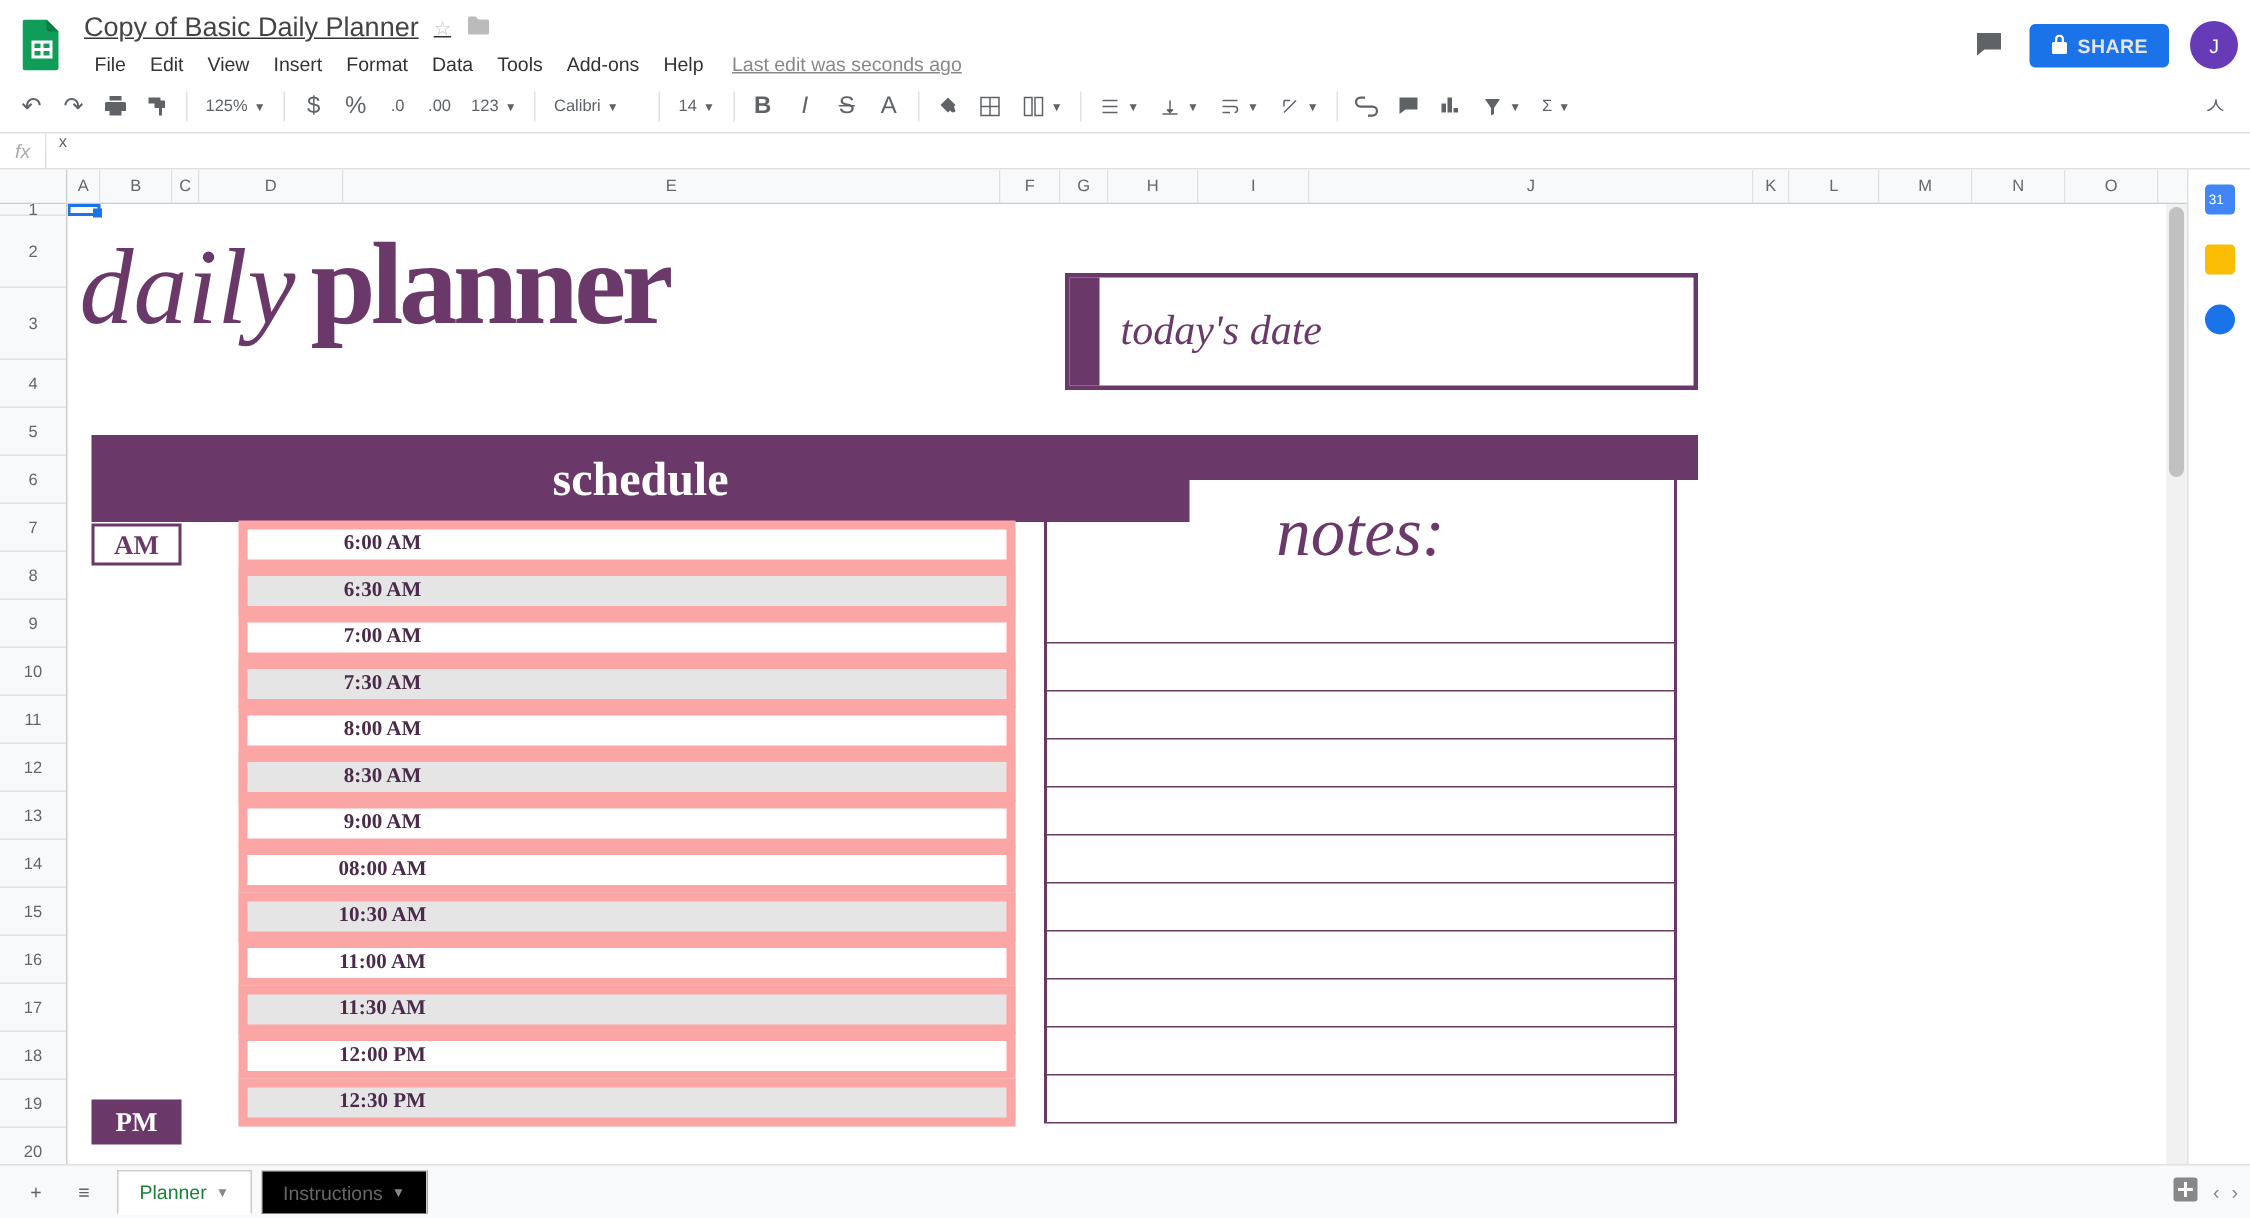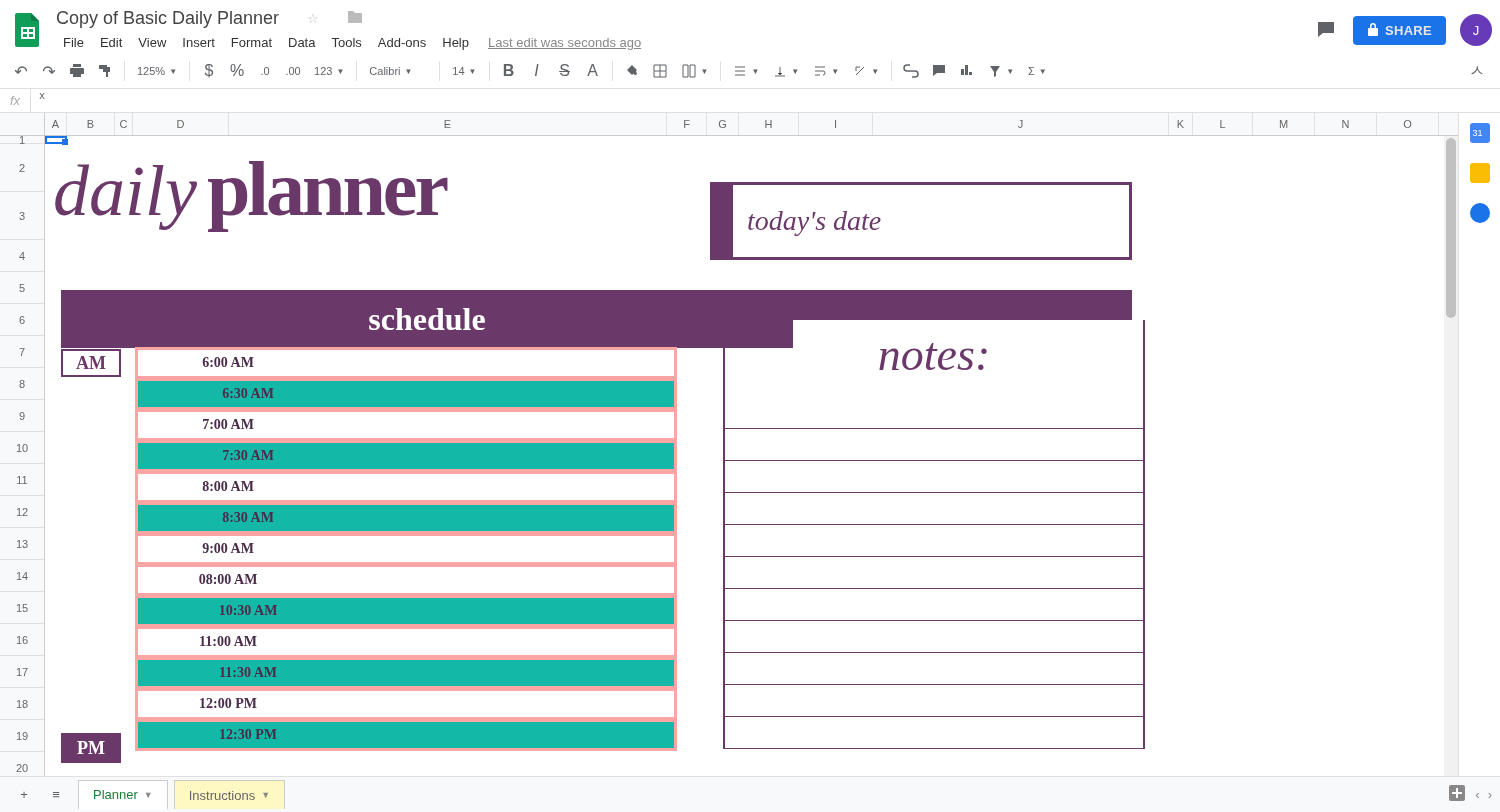--- a/index.html
+++ b/index.html
@@ -1,21 +1,21 @@
 <!DOCTYPE html>
 <html><head>
 <meta charset="utf-8">
 <style>
 * { margin: 0; padding: 0; box-sizing: border-box; }
 body { font-family: Arial, sans-serif; font-size: 13px; color: #333; background: #fff; overflow: hidden; }
 .header { display: flex; align-items: center; padding: 6px 8px 0 8px; }
 .logo { width: 40px; height: 40px; display: flex; align-items: center; justify-content: center; margin-right: 8px; }
 .logo-svg { width: 26px; height: 34px; }
 .title-area { flex: 1; }
-.title-row { display: flex; align-items: center; gap: 28px; margin-top: 2px; }
+.title-row { display: flex; align-items: center; gap: 10px; margin-top: 2px; text-decoration: underline; }
 .doc-title { font-size: 18px; color: #444; }
 .star-icon, .folder-icon { color: #bbb; cursor: pointer; }
 .menu-row { display: flex; align-items: center; gap: 2px; margin-top: 2px; }
 .menu-item { padding: 4px 7px; font-size: 13px; color: #333; cursor: pointer; border-radius: 3px; }
 .last-edit { color: #888; text-decoration: underline; margin-left: 10px; font-size: 13px; cursor: pointer; }
 .header-right { display: flex; align-items: center; gap: 14px; margin-left: auto; }
 .comment-btn { width: 26px; height: 26px; color: #666; cursor: pointer; display: flex; align-items: center; justify-content: center; }
 .share-btn { background: #1a73e8; color: #e5e5e5; padding: 7px 14px; border-radius: 4px; font-weight: 600; font-size: 13px; cursor: pointer; display: flex; align-items: center; gap: 6px; border: none; letter-spacing: 0.3px; }
 .avatar { width: 32px; height: 32px; border-radius: 50%; background: #673ab7; color: #fff; display: flex; align-items: center; justify-content: center; font-weight: 500; cursor: pointer; }
 .toolbar { display: flex; align-items: center; padding: 4px 8px; border-bottom: 1px solid #e0e0e0; gap: 2px; position: relative; }
@@ -41,41 +41,41 @@
 .cells { position: relative; flex: 1; }
 .planner-content { position: absolute; left: 8px; top: 8px; width: 1080px; }
 .title-daily { font-family: Georgia, serif; font-style: italic; font-size: 72px; color: #6b3969; font-weight: 400; display: inline; position: relative; }
 .title-daily::after { content: ''; }
 .title-planner { font-family: Georgia, serif; font-size: 78px; font-weight: 700; color: #6b3969; display: inline; margin-left: 10px; letter-spacing: -3px; }
 .date-box { position: absolute; left: 657px; top: 38px; width: 422px; height: 78px; border: 3px solid #6b3969; }
 .date-box-left { width: 20px; height: 100%; background: #6b3969; float: left; }
 .date-label { font-family: Georgia, serif; font-style: italic; font-size: 28px; color: #6b3969; padding: 20px 0 0 14px; display: inline-block; }
 .schedule-header { position: absolute; left: 8px; top: 146px; width: 732px; height: 58px; background: #6b3969; color: #fff; font-family: Georgia, serif; font-size: 32px; font-weight: 700; display: flex; align-items: center; justify-content: center; }
 .notes-header { position: absolute; left: 657px; top: 146px; width: 422px; height: 30px; background: #6b3969; }
-.notes-body { position: absolute; left: 670px; top: 176px; width: 422px; border-left: 2px solid #6b3969; border-right: 2px solid #6b3969; }
+.notes-body { position: absolute; left: 643px; top: 176px; width: 422px; border-left: 2px solid #6b3969; border-right: 2px solid #6b3969; }
 .notes-title { font-family: Georgia, serif; font-style: italic; font-size: 46px; color: #6b3969; text-align: center; padding: 8px 0 16px; }
 .notes-line { height: 32px; border-bottom: 1px solid #6b3969; }
 .schedule-left { position: absolute; left: 8px; top: 205px; }
 .am-badge { width: 60px; height: 28px; background: #fff; border: 2px solid #6b3969; color: #6b3969; font-family: Georgia, serif; font-weight: 700; font-size: 18px; display: flex; align-items: center; justify-content: center; }
 .pm-badge { position: absolute; top: 384px; width: 60px; height: 30px; background: #6b3969; color: #fff; font-family: Georgia, serif; font-weight: 700; font-size: 18px; display: flex; align-items: center; justify-content: center; }
 .schedule-table { position: absolute; left: 82px; top: 204px; width: 542px; }
-.sched-row { height: 32px; display: flex; align-items: center; border: 3px solid #fca5a5; margin-top: -1px; }
-.sched-row.alt { background: #14b8a6; padding-left: 20px; }
+.sched-row { height: 32px; display: flex; align-items: center; border: 6px solid #fca5a5; margin-top: -1px; margin-left: 24px; }
+.sched-row.alt { background: #e5e5e5; }
 .sched-time { width: 180px; font-family: Georgia, serif; font-weight: 700; font-size: 14px; color: #4a2b4a; text-align: center; }
 .right-panel { width: 42px; border-left: 1px solid #e0e0e0; padding: 10px 0; display: flex; flex-direction: column; align-items: center; gap: 20px; }
 .rp-icon { width: 20px; height: 20px; cursor: pointer; }
 .cal-icon { background: #4285f4; border-radius: 3px; position: relative; }
 .cal-icon::after { content: '31'; color: #fff; font-size: 9px; position: absolute; top: 5px; left: 3px; }
 .keep-icon { background: #fbbc04; border-radius: 3px; }
 .tasks-icon { background: #1a73e8; border-radius: 50%; }
 .footer { position: fixed; bottom: 0; left: 0; right: 0; height: 36px; background: #f8f9fa; border-top: 1px solid #e0e0e0; display: flex; align-items: center; padding: 0 8px; }
 .footer-btn { width: 32px; height: 28px; display: flex; align-items: center; justify-content: center; cursor: pointer; color: #5f6368; }
 .sheet-tab { padding: 6px 14px; background: #fff; border: 1px solid #ccc; border-bottom: none; border-radius: 0; font-size: 13px; cursor: pointer; display: flex; align-items: center; gap: 6px; margin-left: 6px; }
 .sheet-tab.active { color: #188038; border-bottom: 2px solid #fff; position: relative; margin-bottom: -1px; }
-.sheet-tab.inactive { background: #fef9c3; color: #666; }
+.sheet-tab.inactive { background: #000000; color: #666; }
 .footer-right { margin-left: auto; display: flex; align-items: center; gap: 8px; color: #888; }
 .active-cell { position: absolute; left: 0; top: 0; width: 22px; height: 8px; border: 2px solid #1a73e8; z-index: 10; }
 .active-cell::after { content: ''; position: absolute; right: -3px; bottom: -3px; width: 6px; height: 6px; background: #1a73e8; }
 .scrollbar-v { position: absolute; right: 0; top: 23px; bottom: 0; width: 14px; background: #f1f1f1; }
 .scrollbar-thumb-v { position: absolute; left: 2px; top: 2px; width: 10px; height: 180px; background: #c1c1c1; border-radius: 5px; }
 </style>
 </head>
 <body>
 
 <div class="header">

